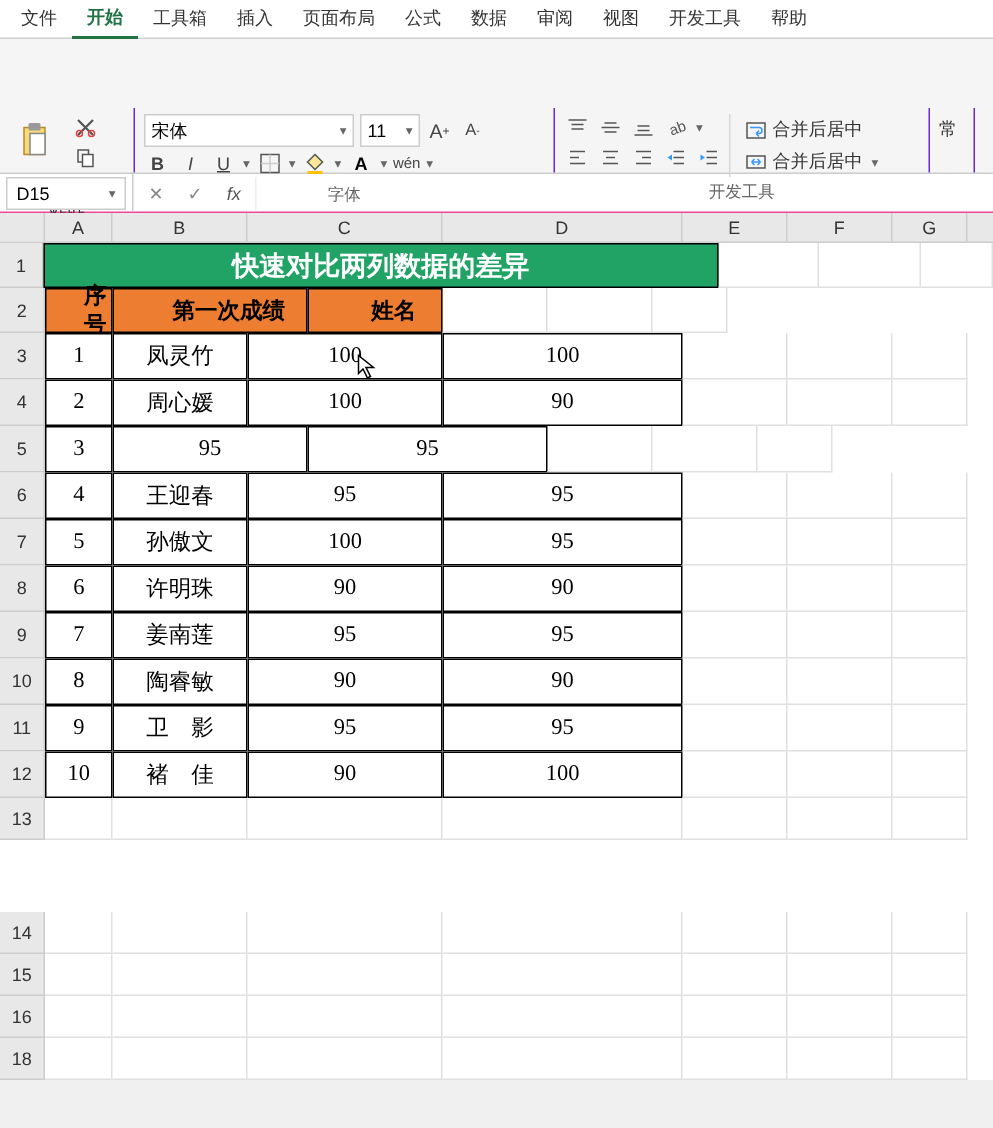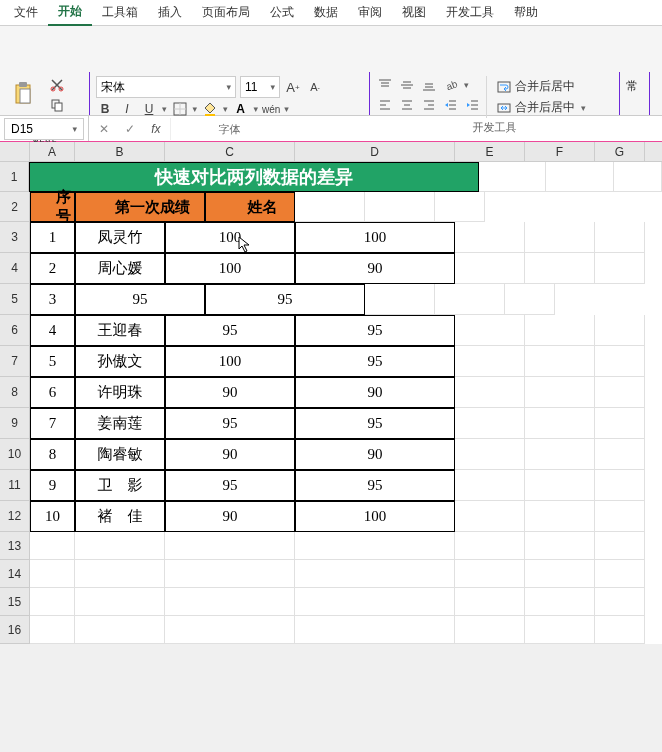--- a/index.html
+++ b/index.html
@@ -389,21 +389,21 @@
       <div class="row" style="height: 28px;">
         <div class="row-h" style="height: 28px;">13</div>
         <div class="cell  wA"></div>
         <div class="cell  wB"></div>
         <div class="cell  wC"></div>
         <div class="cell  wD"></div>
         <div class="cell  wE"></div>
         <div class="cell  wF"></div>
         <div class="cell  wG"></div>
       </div>
-      <div class="row" style="height: 28px;">
+      <div class="row" style="height: 28px; margin-top: 48px;">
         <div class="row-h" style="height: 28px;">14</div>
         <div class="cell  wA"></div>
         <div class="cell  wB"></div>
         <div class="cell  wC"></div>
         <div class="cell  wD"></div>
         <div class="cell  wE"></div>
         <div class="cell  wF"></div>
         <div class="cell  wG"></div>
       </div>
       <div class="row" style="height: 28px;">
@@ -419,14 +419,24 @@
       <div class="row" style="height: 28px;">
         <div class="row-h" style="height: 28px;">16</div>
         <div class="cell  wA"></div>
         <div class="cell  wB"></div>
         <div class="cell  wC"></div>
         <div class="cell  wD"></div>
         <div class="cell  wE"></div>
         <div class="cell  wF"></div>
         <div class="cell  wG"></div>
       </div>
+      <div class="row" style="height: 28px;">
+        <div class="row-h" style="height: 28px;">18</div>
+        <div class="cell  wA"></div>
+        <div class="cell  wB"></div>
+        <div class="cell  wC"></div>
+        <div class="cell  wD"></div>
+        <div class="cell  wE"></div>
+        <div class="cell  wF"></div>
+        <div class="cell  wG"></div>
+      </div>
     </div>
 </div>
 
 </body></html>

